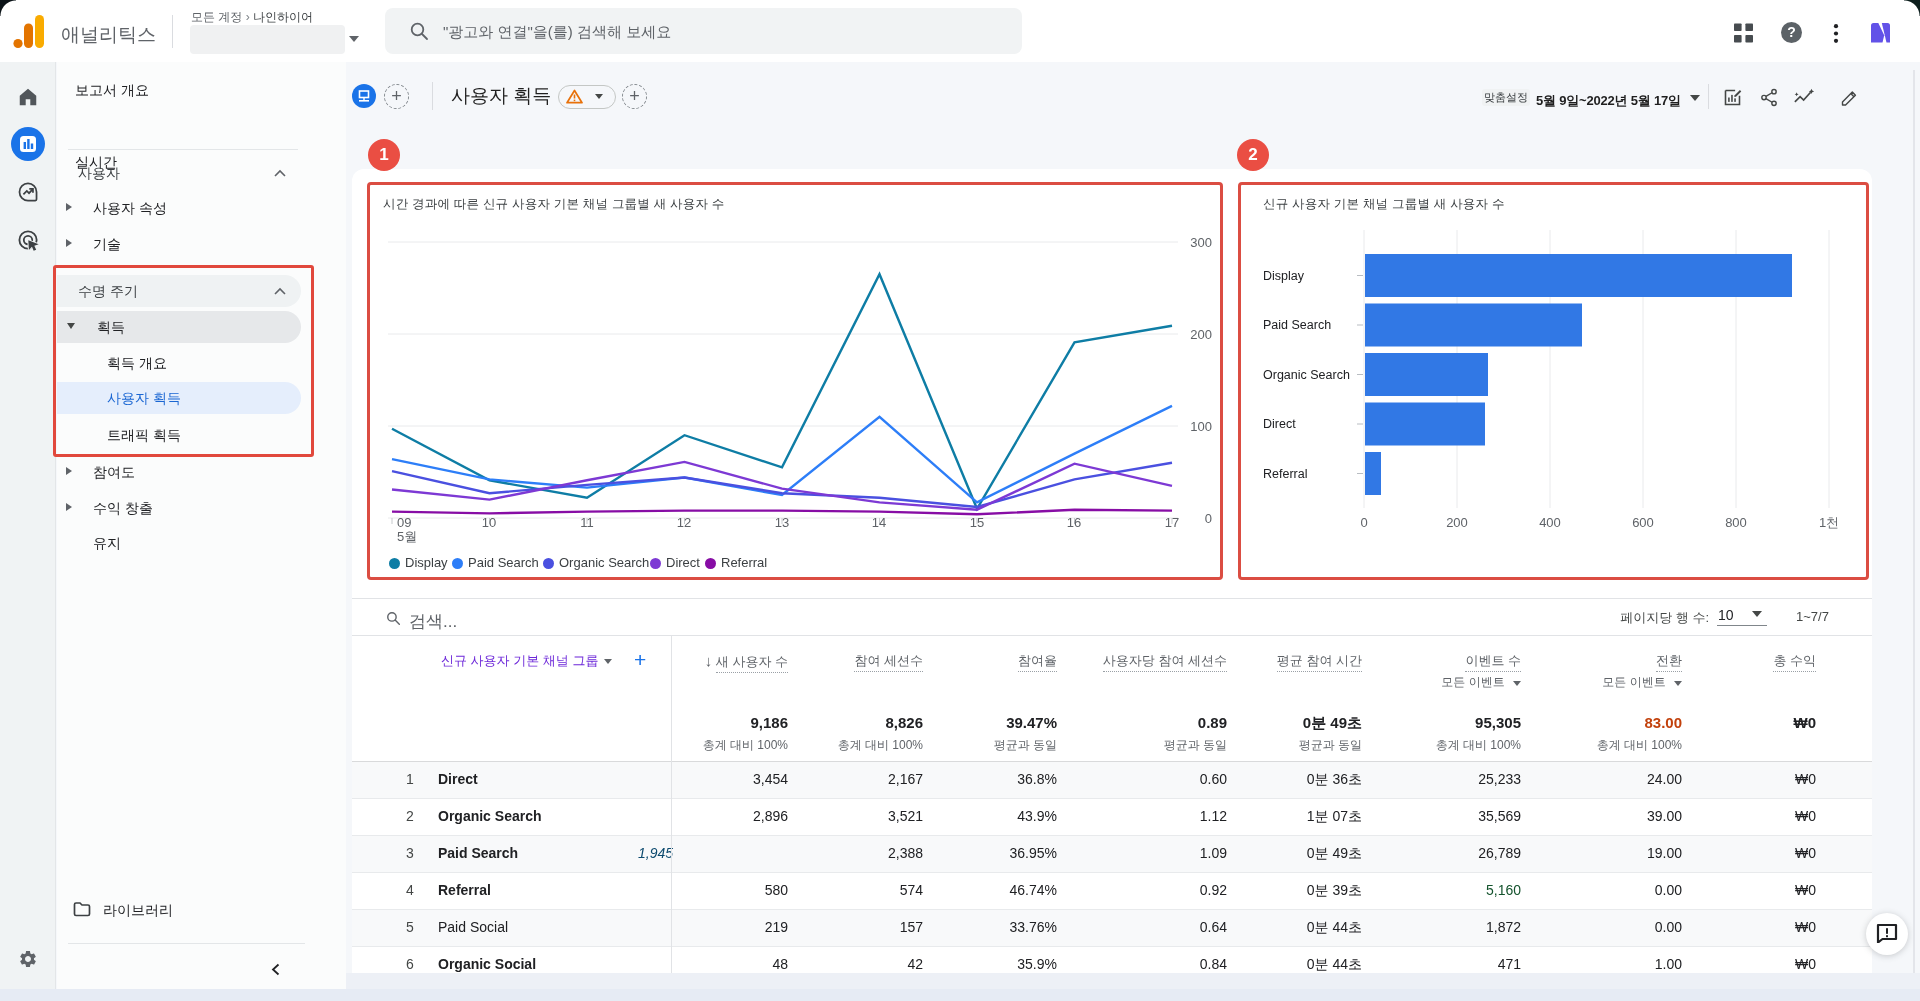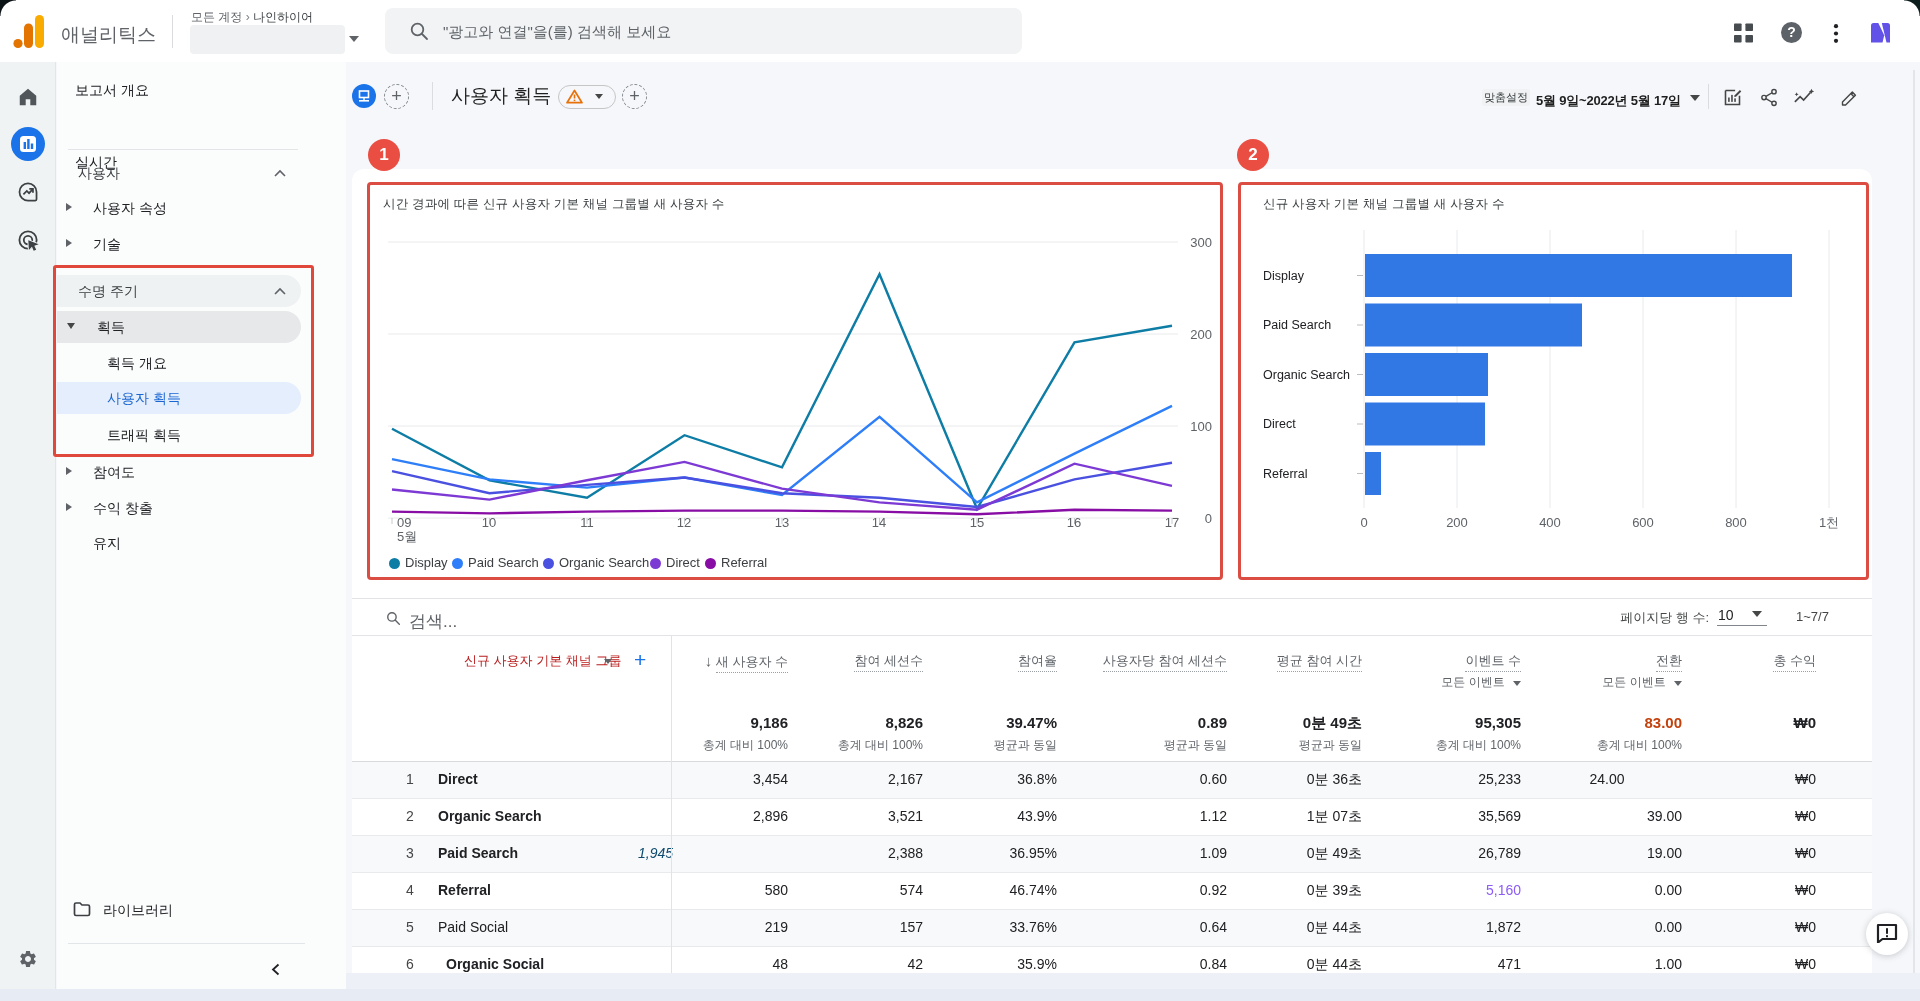--- a/index.html
+++ b/index.html
@@ -289,21 +289,21 @@
   </svg>
 <div class="abs" style="left:409px;top:610px;font-size:17px;color:#5f6368;">검색...</div>
 <div class="abs" style="left:1569px;top:609px;width:140px;text-align:right;font-size:13px;color:#444746;">페이지당 행 수:</div>
 <div class="abs" style="left:1718px;top:607px;font-size:14px;color:#202124;">10</div>
 <div class="abs" style="left:1717px;top:625px;width:50px;height:1px;background:#80868b;"></div>
 <div class="abs" style="left:1752px;top:611px;width:0;height:0;border-left:5px solid transparent;border-right:5px solid transparent;border-top:6px solid #444746;"></div>
 <div class="abs" style="left:1796px;top:609px;font-size:13px;color:#444746;">1~7/7</div>
 <div class="abs" style="left:352px;top:635px;width:1520px;height:1px;background:#e1e3e6;"></div>
 <div class="abs" style="left:671px;top:636px;width:1px;height:337px;background:#e1e3e6;"></div>
 
-<div class="abs" style="left:464px;top:652px;font-size:13px;color:#b91c1c;">신규 사용자 기본 채널 그룹</div>
+<div class="abs" style="left:441px;top:652px;font-size:13px;color:#6d28d9;">신규 사용자 기본 채널 그룹</div>
 <div class="abs" style="left:604px;top:659px;width:0;height:0;border-left:4.5px solid transparent;border-right:4.5px solid transparent;border-top:5.5px solid #5f6368;"></div>
 <div class="abs" style="left:634px;top:648px;font-size:21px;color:#1a73e8;font-weight:400;">+</div>
 
 <div class="abs" style="left:648px;top:652px;width:140px;text-align:right;font-size:13px;color:#5f6368;"><span style="font-size:15px;">↓</span> <span style="border-bottom:1px dotted #9aa0a6;padding-bottom:3px;">새 사용자 수</span></div>
 <div class="abs" style="left:783px;top:652px;width:140px;text-align:right;font-size:13px;color:#5f6368;"><span style="border-bottom:1px dotted #9aa0a6;padding-bottom:3px;">참여 세션수</span></div>
 <div class="abs" style="left:917px;top:652px;width:140px;text-align:right;font-size:13px;color:#5f6368;"><span style="border-bottom:1px dotted #9aa0a6;padding-bottom:3px;">참여율</span></div>
 <div class="abs" style="left:1057px;top:652px;width:170px;text-align:right;font-size:13px;color:#5f6368;"><span style="border-bottom:1px dotted #9aa0a6;padding-bottom:3px;">사용자당 참여 세션수</span></div>
 <div class="abs" style="left:1222px;top:652px;width:140px;text-align:right;font-size:13px;color:#5f6368;"><span style="border-bottom:1px dotted #9aa0a6;padding-bottom:3px;">평균 참여 시간</span></div>
 <div class="abs" style="left:1381px;top:652px;width:140px;text-align:right;font-size:13px;color:#5f6368;"><span style="border-bottom:1px dotted #9aa0a6;padding-bottom:3px;">이벤트 수</span></div>
 <div class="abs" style="left:1381px;top:674px;width:140px;text-align:right;font-size:12px;color:#5f6368;">모든 이벤트 <span style="display:inline-block;width:0;height:0;border-left:4px solid transparent;border-right:4px solid transparent;border-top:5px solid #5f6368;margin-left:5px;"></span></div>
@@ -332,21 +332,21 @@
 <div id="rows">
     <div class="abs" style="left:352px;top:761px;width:1520px;height:37px;background:#f8f9fa;border-top:1px solid #d9dadb;"></div>
     <div class="abs" style="left:400px;top:771px;width:20px;text-align:center;font-size:14px;color:#444746;">1</div>
     <div class="abs" style="left:438px;top:771px;font-size:14px;font-weight:bold;color:#202124;">Direct</div>
     <div class="abs" style="left:638px;top:771px;width:150px;text-align:right;font-size:14px;color:#202124;">3,454</div>
     <div class="abs" style="left:773px;top:771px;width:150px;text-align:right;font-size:14px;color:#202124;">2,167</div>
     <div class="abs" style="left:907px;top:771px;width:150px;text-align:right;font-size:14px;color:#202124;">36.8%</div>
     <div class="abs" style="left:1077px;top:771px;width:150px;text-align:right;font-size:14px;color:#202124;">0.60</div>
     <div class="abs" style="left:1212px;top:771px;width:150px;text-align:right;font-size:14px;color:#202124;">0분 36초</div>
     <div class="abs" style="left:1371px;top:771px;width:150px;text-align:right;font-size:14px;color:#202124;">25,233</div>
-    <div class="abs" style="left:1532px;top:771px;width:150px;text-align:center;font-size:14px;color:#202124;">24.00</div>
+    <div class="abs" style="left:1532px;top:771px;width:150px;text-align:right;font-size:14px;color:#202124;">24.00</div>
     <div class="abs" style="left:1666px;top:771px;width:150px;text-align:right;font-size:14px;color:#202124;">₩0</div>
     <div class="abs" style="left:352px;top:798px;width:1520px;height:37px;background:#ffffff;border-top:1px solid #e8eaec;"></div>
     <div class="abs" style="left:400px;top:808px;width:20px;text-align:center;font-size:14px;color:#444746;">2</div>
     <div class="abs" style="left:438px;top:808px;font-size:14px;font-weight:bold;color:#202124;">Organic Search</div>
     <div class="abs" style="left:638px;top:808px;width:150px;text-align:right;font-size:14px;color:#202124;">2,896</div>
     <div class="abs" style="left:773px;top:808px;width:150px;text-align:right;font-size:14px;color:#202124;">3,521</div>
     <div class="abs" style="left:907px;top:808px;width:150px;text-align:right;font-size:14px;color:#202124;">43.9%</div>
     <div class="abs" style="left:1077px;top:808px;width:150px;text-align:right;font-size:14px;color:#202124;">1.12</div>
     <div class="abs" style="left:1212px;top:808px;width:150px;text-align:right;font-size:14px;color:#202124;">1분 07초</div>
     <div class="abs" style="left:1371px;top:808px;width:150px;text-align:right;font-size:14px;color:#202124;">35,569</div>
@@ -364,37 +364,37 @@
     <div class="abs" style="left:1532px;top:845px;width:150px;text-align:right;font-size:14px;color:#202124;">19.00</div>
     <div class="abs" style="left:1666px;top:845px;width:150px;text-align:right;font-size:14px;color:#202124;">₩0</div>
     <div class="abs" style="left:352px;top:872px;width:1520px;height:37px;background:#ffffff;border-top:1px solid #e8eaec;"></div>
     <div class="abs" style="left:400px;top:882px;width:20px;text-align:center;font-size:14px;color:#444746;">4</div>
     <div class="abs" style="left:438px;top:882px;font-size:14px;font-weight:bold;color:#202124;">Referral</div>
     <div class="abs" style="left:638px;top:882px;width:150px;text-align:right;font-size:14px;color:#202124;">580</div>
     <div class="abs" style="left:773px;top:882px;width:150px;text-align:right;font-size:14px;color:#202124;">574</div>
     <div class="abs" style="left:907px;top:882px;width:150px;text-align:right;font-size:14px;color:#202124;">46.74%</div>
     <div class="abs" style="left:1077px;top:882px;width:150px;text-align:right;font-size:14px;color:#202124;">0.92</div>
     <div class="abs" style="left:1212px;top:882px;width:150px;text-align:right;font-size:14px;color:#202124;">0분 39초</div>
-    <div class="abs" style="left:1371px;top:882px;width:150px;text-align:right;font-size:14px;color:#8b5cf6;">5,160</div>
+    <div class="abs" style="left:1371px;top:882px;width:150px;text-align:right;font-size:14px;color:#14532d;">5,160</div>
     <div class="abs" style="left:1532px;top:882px;width:150px;text-align:right;font-size:14px;color:#202124;">0.00</div>
     <div class="abs" style="left:1666px;top:882px;width:150px;text-align:right;font-size:14px;color:#202124;">₩0</div>
     <div class="abs" style="left:352px;top:909px;width:1520px;height:37px;background:#f8f9fa;border-top:1px solid #e8eaec;"></div>
     <div class="abs" style="left:400px;top:919px;width:20px;text-align:center;font-size:14px;color:#444746;">5</div>
     <div class="abs" style="left:438px;top:919px;font-size:14px;font-weight:normal;color:#202124;">Paid Social</div>
     <div class="abs" style="left:638px;top:919px;width:150px;text-align:right;font-size:14px;color:#202124;">219</div>
     <div class="abs" style="left:773px;top:919px;width:150px;text-align:right;font-size:14px;color:#202124;">157</div>
     <div class="abs" style="left:907px;top:919px;width:150px;text-align:right;font-size:14px;color:#202124;">33.76%</div>
     <div class="abs" style="left:1077px;top:919px;width:150px;text-align:right;font-size:14px;color:#202124;">0.64</div>
     <div class="abs" style="left:1212px;top:919px;width:150px;text-align:right;font-size:14px;color:#202124;">0분 44초</div>
     <div class="abs" style="left:1371px;top:919px;width:150px;text-align:right;font-size:14px;color:#202124;">1,872</div>
     <div class="abs" style="left:1532px;top:919px;width:150px;text-align:right;font-size:14px;color:#202124;">0.00</div>
     <div class="abs" style="left:1666px;top:919px;width:150px;text-align:right;font-size:14px;color:#202124;">₩0</div>
     <div class="abs" style="left:352px;top:946px;width:1520px;height:26px;background:#ffffff;border-top:1px solid #e8eaec;"></div>
     <div class="abs" style="left:400px;top:956px;width:20px;text-align:center;font-size:14px;color:#444746;">6</div>
-    <div class="abs" style="left:438px;top:956px;font-size:14px;font-weight:bold;color:#202124;margin-left:8px;">Organic Social</div>
+    <div class="abs" style="left:438px;top:956px;font-size:14px;font-weight:bold;color:#202124;">Organic Social</div>
     <div class="abs" style="left:638px;top:956px;width:150px;text-align:right;font-size:14px;color:#202124;">48</div>
     <div class="abs" style="left:773px;top:956px;width:150px;text-align:right;font-size:14px;color:#202124;">42</div>
     <div class="abs" style="left:907px;top:956px;width:150px;text-align:right;font-size:14px;color:#202124;">35.9%</div>
     <div class="abs" style="left:1077px;top:956px;width:150px;text-align:right;font-size:14px;color:#202124;">0.84</div>
     <div class="abs" style="left:1212px;top:956px;width:150px;text-align:right;font-size:14px;color:#202124;">0분 44초</div>
     <div class="abs" style="left:1371px;top:956px;width:150px;text-align:right;font-size:14px;color:#202124;">471</div>
     <div class="abs" style="left:1532px;top:956px;width:150px;text-align:right;font-size:14px;color:#202124;">1.00</div>
     <div class="abs" style="left:1666px;top:956px;width:150px;text-align:right;font-size:14px;color:#202124;">₩0</div>
     <div class="abs" style="left:671px;top:761px;width:1px;height:212px;background:#e1e3e6;"></div>
   </div>

